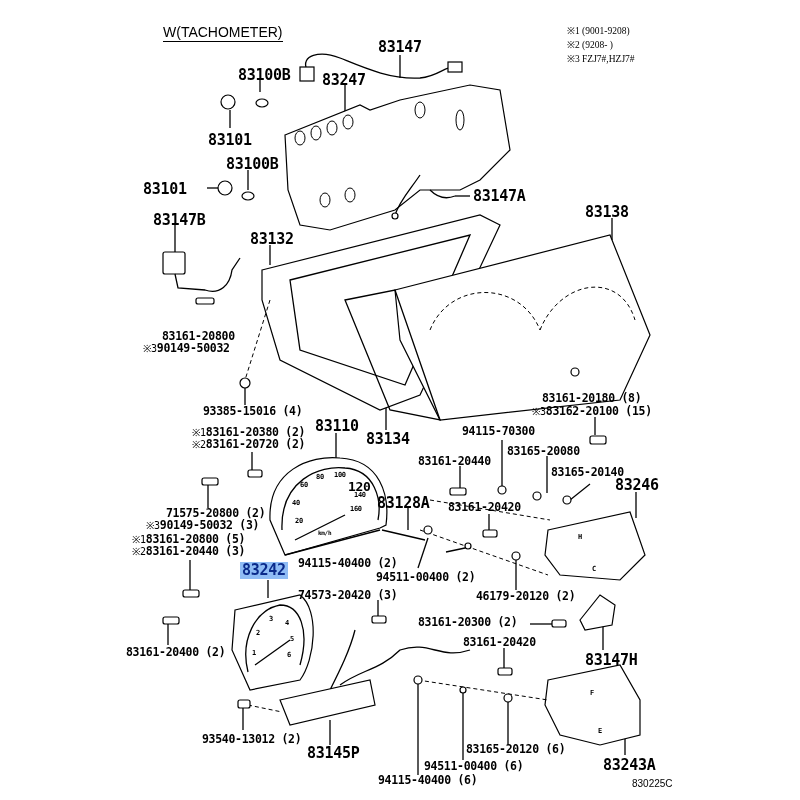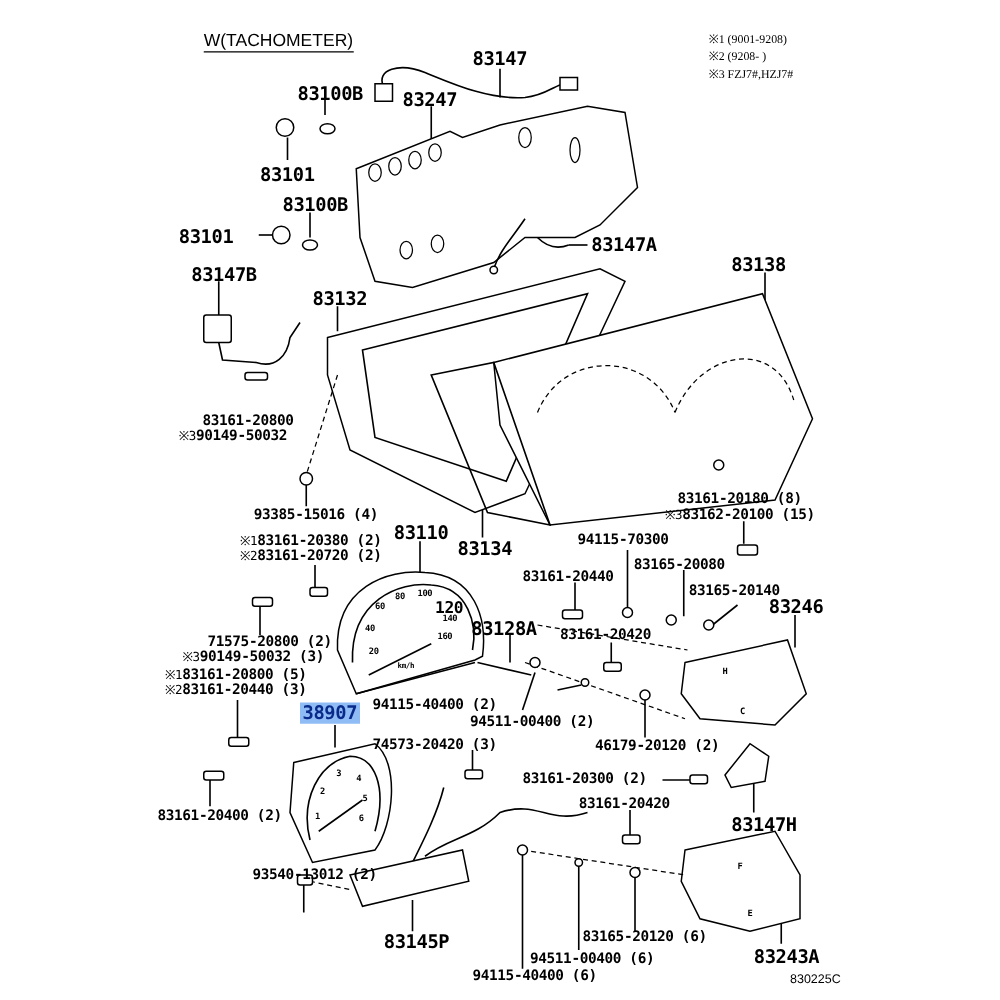--- a/index.html
+++ b/index.html
@@ -189,32 +189,32 @@
 <div class="lbl sm" style="left:551px;top:467px">83165-20140</div>
 <div class="lbl big" style="left:615px;top:478px">83246</div>
 
 <div class="lbl sm" style="left:166px;top:508px">71575-20800 (2)</div>
 <div class="lbl sm" style="left:146px;top:520px"><span class="mark">※3</span><span>90149-50032 (3)</span></div>
 <div class="lbl big" style="left:377px;top:496px">83128A</div>
 <div class="lbl sm" style="left:448px;top:502px">83161-20420</div>
 
 <div class="lbl sm" style="left:132px;top:534px"><span class="mark">※1</span><span>83161-20800 (5)</span></div>
 <div class="lbl sm" style="left:132px;top:546px"><span class="mark">※2</span><span>83161-20440 (3)</span></div>
-<div class="lbl big hl" style="left: 240px; top: 562px; background: rgb(143, 188, 245);">38907</div>
+<div class="lbl big hl" style="left: 240px; top: 562px; background: rgb(143, 188, 245);">83242</div>
 <div class="lbl sm" style="left:298px;top:558px">94115-40400 (2)</div>
 <div class="lbl sm" style="left:376px;top:572px">94511-00400 (2)</div>
 <div class="lbl sm" style="left:476px;top:591px">46179-20120 (2)</div>
 
 <div class="lbl sm" style="left:298px;top:590px">74573-20420 (3)</div>
 <div class="lbl sm" style="left:418px;top:617px">83161-20300 (2)</div>
 <div class="lbl sm" style="left:126px;top:647px">83161-20400 (2)</div>
 <div class="lbl sm" style="left:463px;top:637px">83161-20420</div>
 <div class="lbl big" style="left:585px;top:653px">83147H</div>
 
-<div class="lbl sm" style="left:202px;top:694px">93540-13012 (2)</div>
+<div class="lbl sm" style="left:202px;top:734px">93540-13012 (2)</div>
 <div class="lbl big" style="left:307px;top:746px">83145P</div>
 <div class="lbl sm" style="left:466px;top:744px">83165-20120 (6)</div>
 <div class="lbl sm" style="left:424px;top:761px">94511-00400 (6)</div>
 <div class="lbl big" style="left:603px;top:758px">83243A</div>
 <div class="lbl sm" style="left:378px;top:775px">94115-40400 (6)</div>
 
 <div class="lbl" style="left:295px;top:518px;font-size:7px">20</div>
 <div class="lbl" style="left:292px;top:500px;font-size:7px">40</div>
 <div class="lbl" style="left:300px;top:482px;font-size:7px">60</div>
 <div class="lbl" style="left:316px;top:474px;font-size:7px">80</div>

